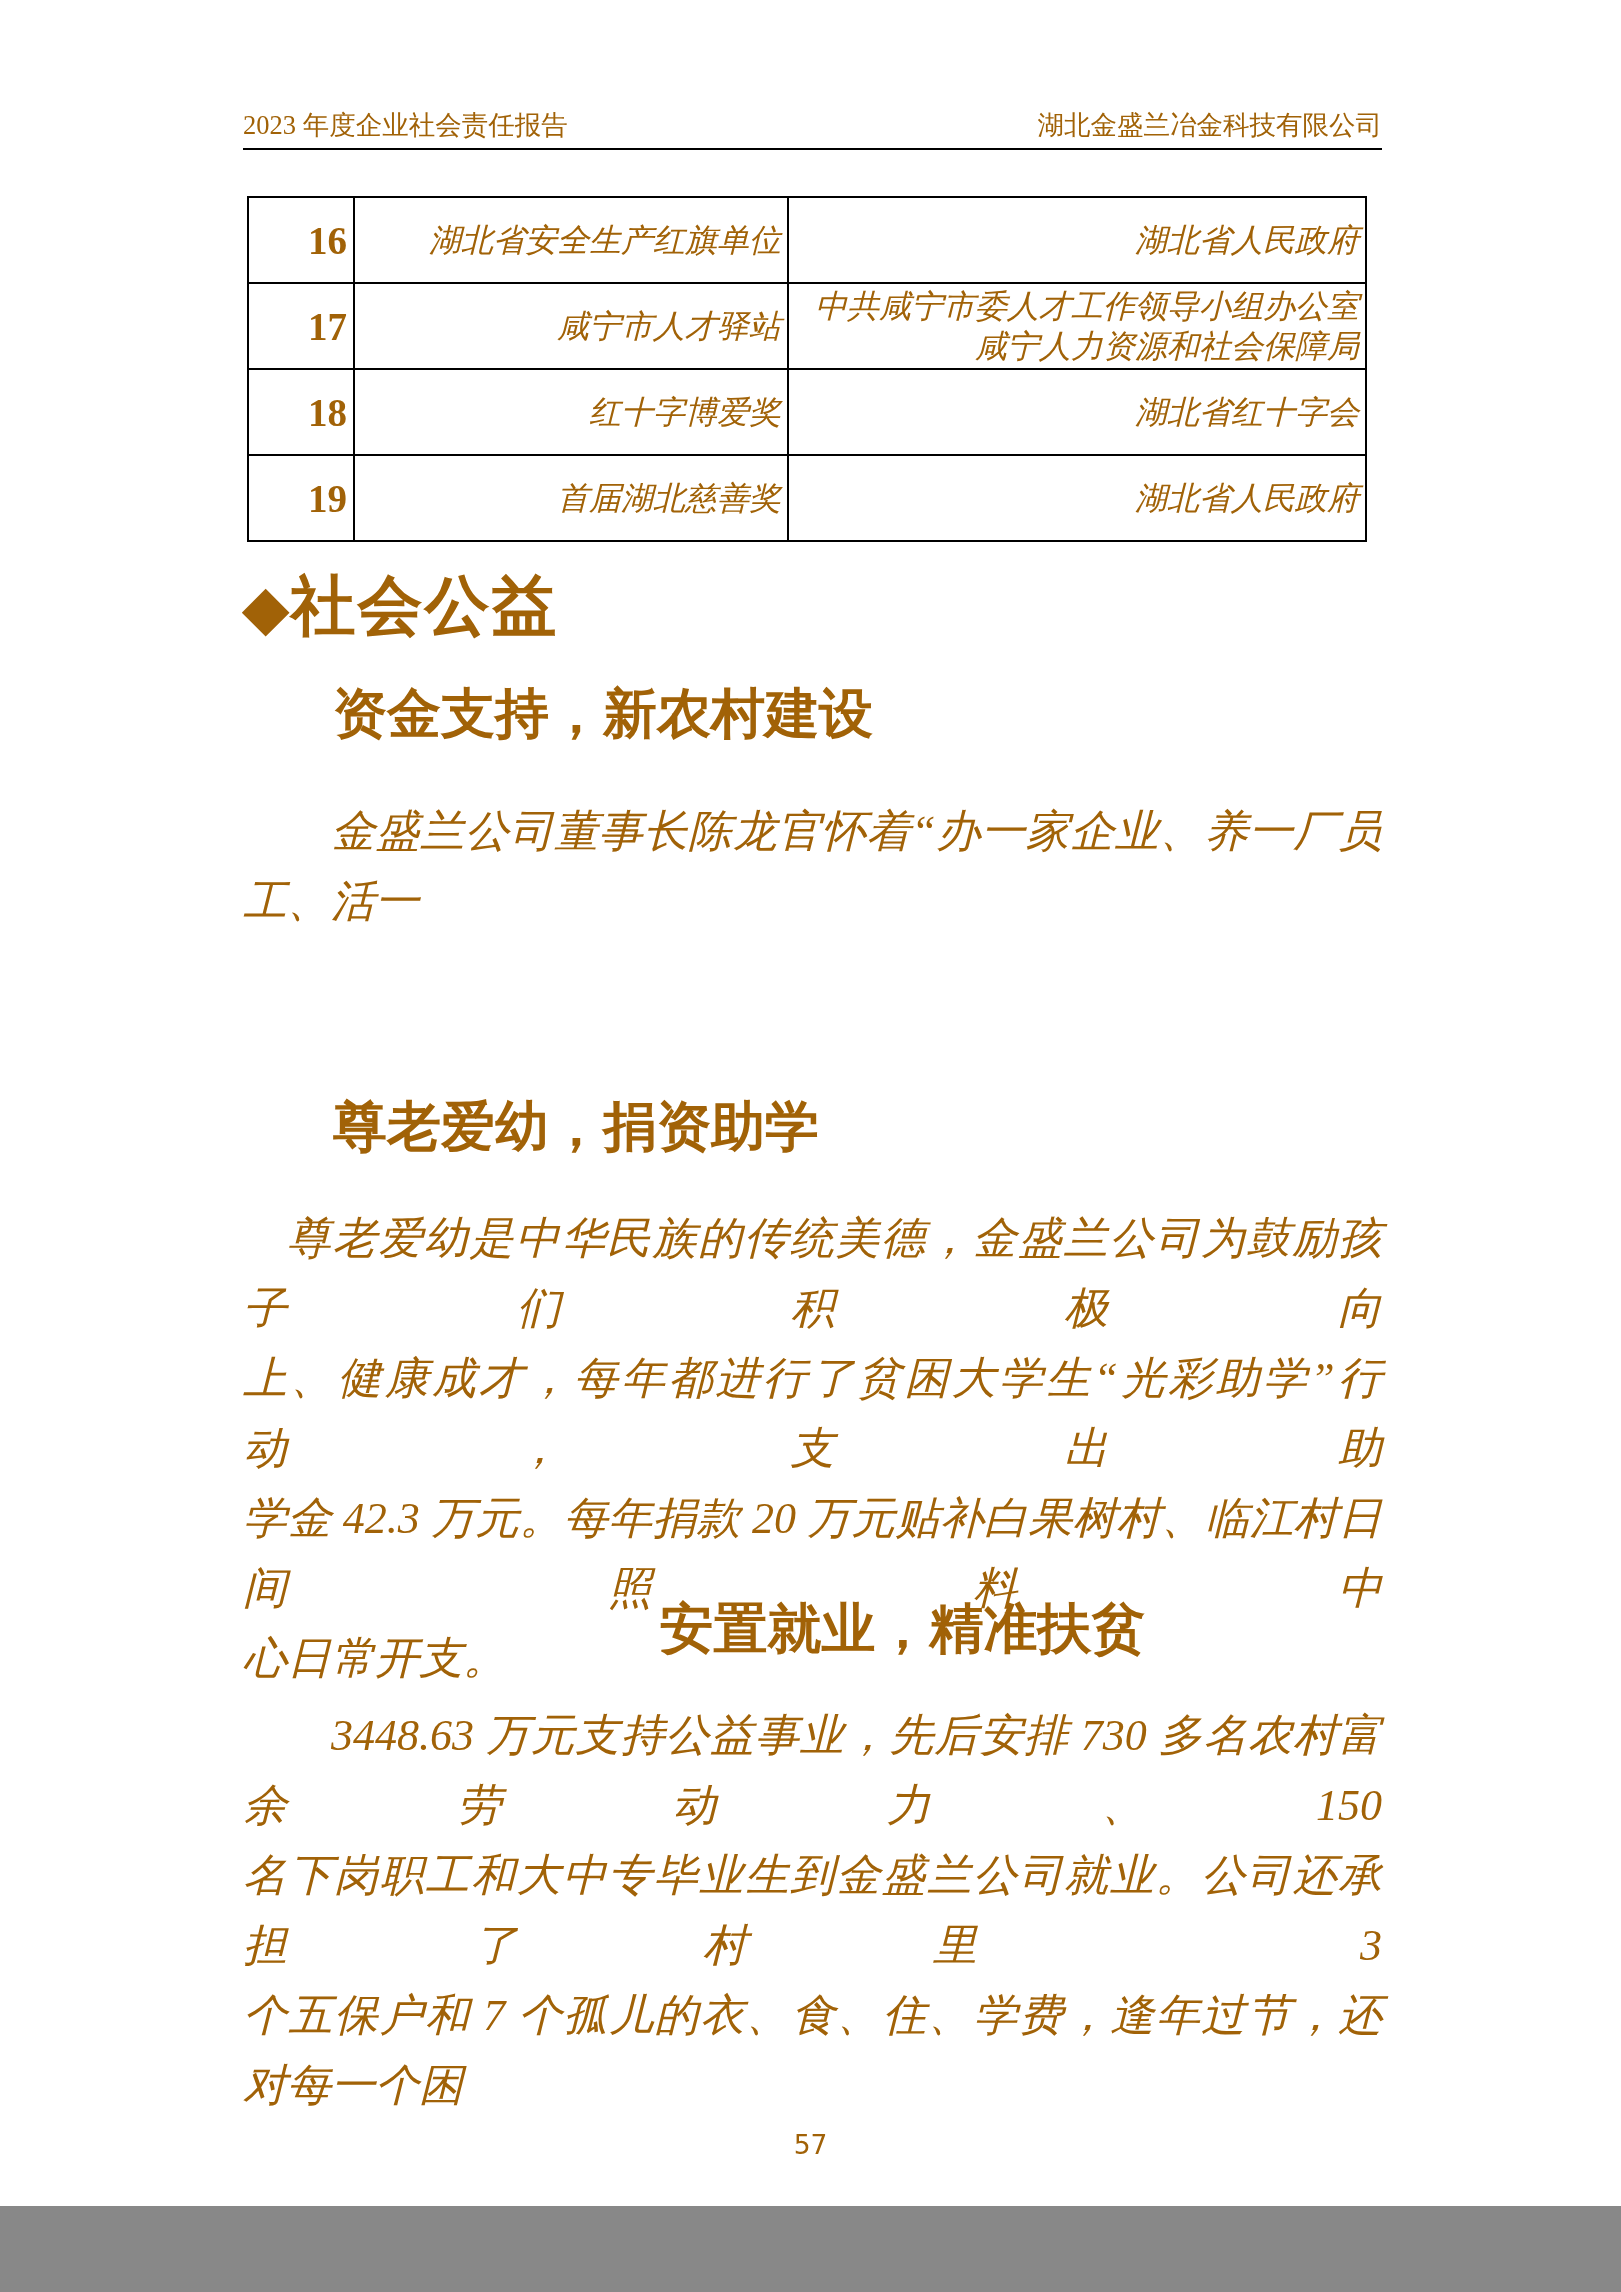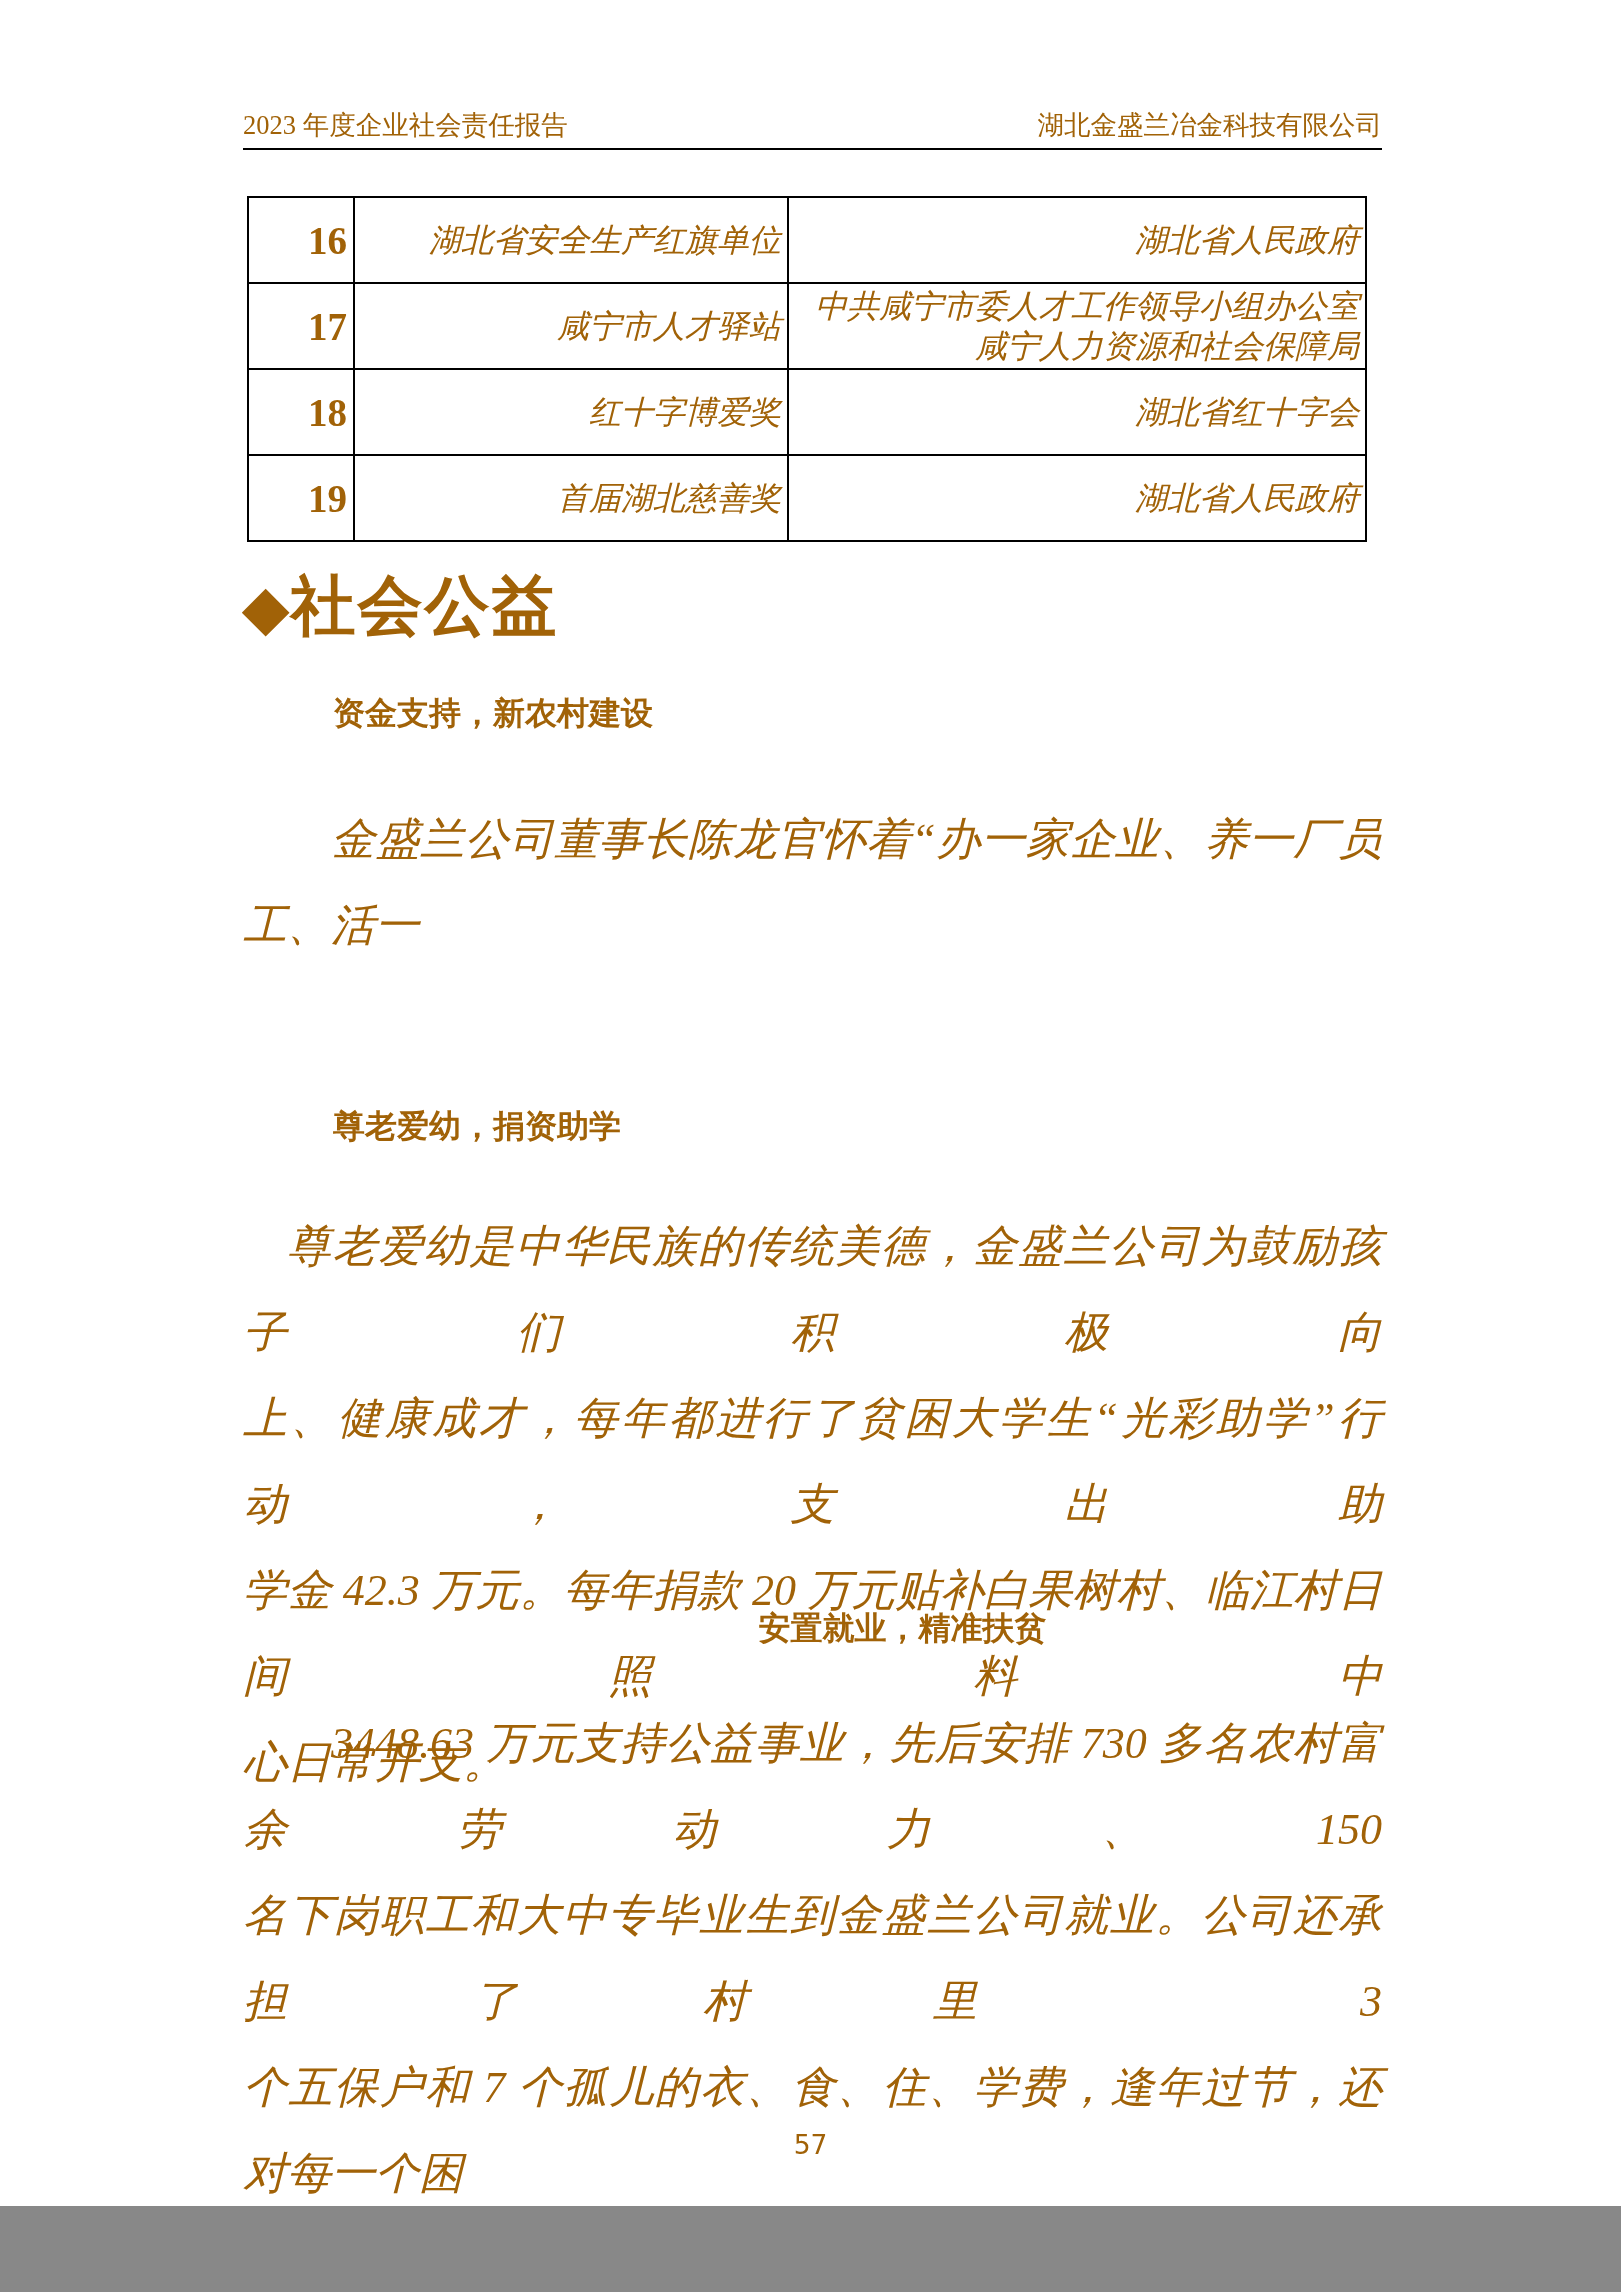--- a/index.html
+++ b/index.html
@@ -70,33 +70,33 @@
     font-weight: bold;
     line-height: 98px;
     letter-spacing: 2px;
   }
   .section-title .diamond { font-size: 59px; }
 
   
   .subhead {
     font-family: Liberation Sans, sans-serif;
     font-weight: bold;
-    font-size: 32px;
+    font-size: 54px;
     line-height: 51px;
     padding-left: 90px;
   }
   .subhead-1 { top: 688px; }
   .subhead-2 { top: 1093px; margin-top: 8px; }
   .subhead-3 { top: 1603px; text-align: center; }
 
   
   .para {
     font-size: 44px;
     font-style: italic;
-    line-height: 86px;
+    line-height: 70px;
   }
   .para .line {
     text-align: justify;
     text-align-last: justify;
   }
   .para .line:last-child { text-align-last: left; }
   .para.indent-2 .line:first-child { text-indent: 88px; }
   .para.indent-1 .line:first-child { text-indent: 44px; }
   .para-1 { top: 797px; }
   .para-2 { top: 1204px; }

